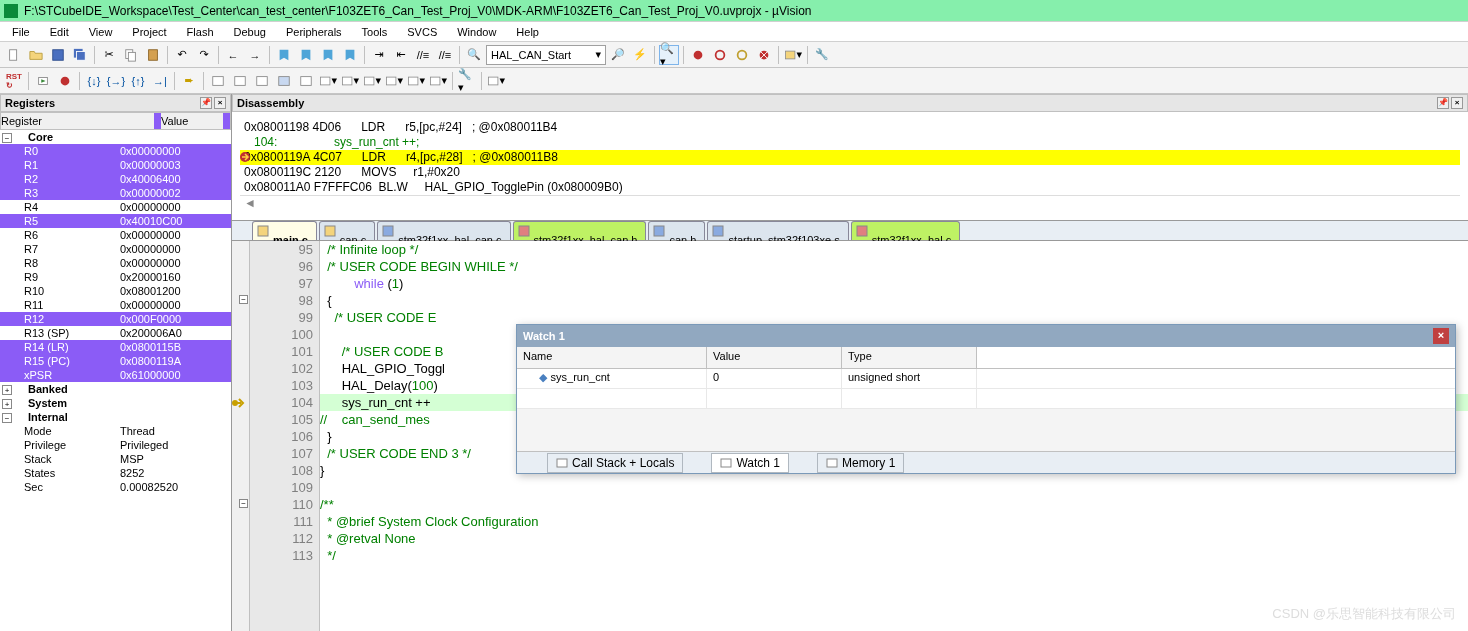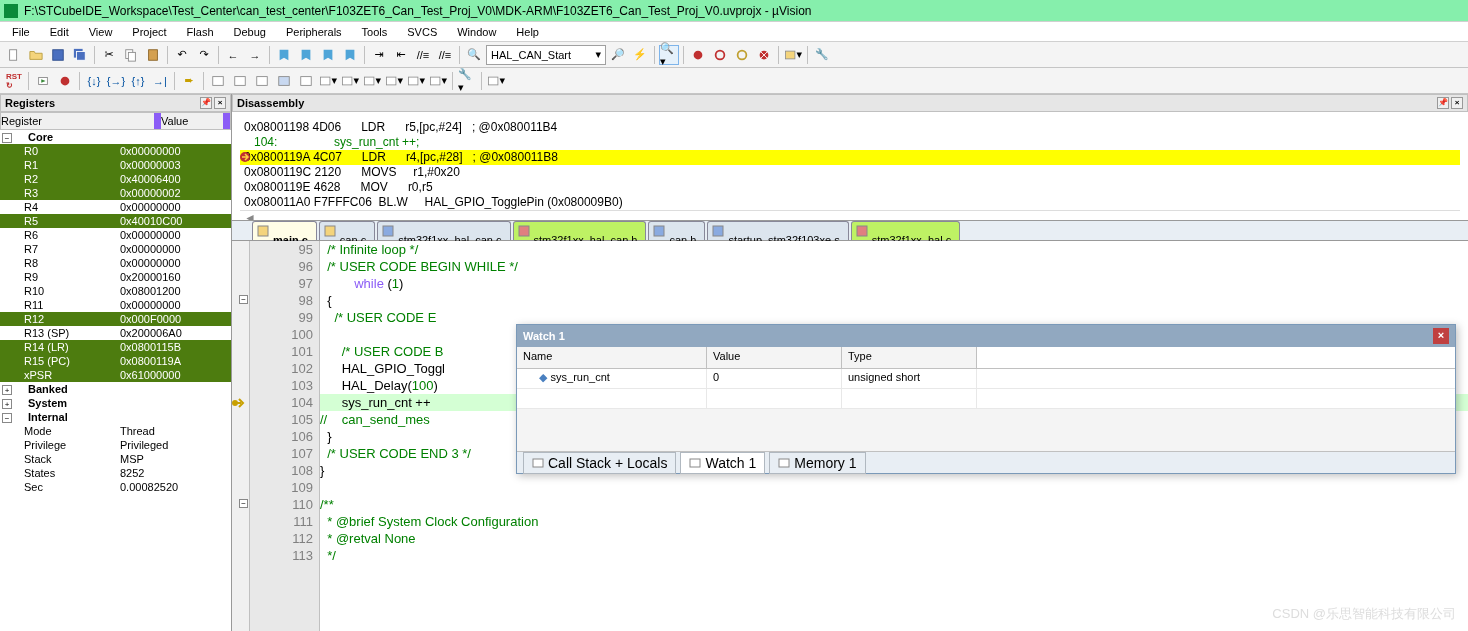--- a/index.html
+++ b/index.html
@@ -25,21 +25,21 @@
 .main { display: flex; height: calc(631px - 22px - 20px - 26px - 26px); }
 .left-panel { width: 232px; border-right: 1px solid #999; display: flex; flex-direction: column; background: #fff; }
 .panel-header { background: #e6e6e6; border: 1px solid #c0c0c0; height: 18px; display: flex; align-items: center; padding: 0 4px; font-weight: bold; font-size: 11px; justify-content: space-between; }
 .panel-header .ctrls { display: flex; gap: 2px; }
 .panel-header .ctrl { width: 12px; height: 12px; background: #f0f0f0; border: 1px solid #999; font-size: 8px; text-align: center; line-height: 10px; }
 
 .reg-head { display: flex; background: #f0f0f0; border: 1px solid #c0c0c0; height: 18px; }
 .reg-head > div { padding: 2px 0; border-right: 7px solid #8b5cf6; }
 .reg-body { flex: 1; overflow: auto; font-family: "Microsoft Sans Serif", sans-serif; font-size: 11px; }
 .reg-row { display: flex; height: 14px; align-items: center; }
-.reg-row.sel { background: #4d7c0f; color: #fff; justify-content: flex-end; }
+.reg-row.sel { background: #8b5cf6; color: #fff; justify-content: flex-end; }
 .reg-indent { width: 18px; text-align: center; }
 .reg-name { width: 120px; padding-left: 24px; }
 .reg-name.group { padding-left: 10px; font-weight: bold; }
 .reg-val { flex: 1; }
 .tree-toggle { width: 10px; height: 10px; border: 1px solid #888; display: inline-flex; align-items: center; justify-content: center; font-size: 8px; margin-right: 4px; background: #fff; color: #000; }
 
 
 .right-panel { flex: 1; display: flex; flex-direction: column; }
 .disasm { border-bottom: 1px solid #999; }
 .disasm-body { font-family: Consolas, "Courier New", monospace; font-size: 12px; padding: 8px; background: #fff; overflow: auto; height: 108px; }
@@ -68,21 +68,21 @@
 
 .watch-win { position: absolute; left: 516px; top: 324px; width: 940px; height: 150px; background: #f4f4f4; border: 1px solid #7a99b8; box-shadow: 2px 2px 8px rgba(0,0,0,0.25); z-index: 50; }
 .watch-title { height: 22px; background: #91a8c0; color: #fff; font-weight: bold; display: flex; align-items: center; padding: 0 6px; justify-content: space-between; }
 .watch-close { width: 16px; height: 16px; background: #c04040; color: #fff; text-align: center; line-height: 15px; cursor: pointer; }
 .watch-body { background: #fff; }
 .watch-head { display: flex; height: 22px; border-bottom: 1px solid #c0c0c0; }
 .watch-head > div { background: #f4f4f4; border-right: 1px solid #c0c0c0; padding: 3px 6px; }
 .watch-row { display: flex; height: 20px; border-bottom: 1px solid #e8e8e8; }
 .watch-row > div { padding: 2px 6px; border-right: 1px solid #e8e8e8; }
 .watch-tabs { position: absolute; bottom: 0; left: 0; right: 0; height: 22px; background: #e8eef4; border-top: 1px solid #c0c0c0; display: flex; align-items: center; padding: 0 6px; gap: 4px; }
-.wtab { padding: 2px 8px; background: #e8eef4; border: 1px solid #b0b8c0; font-size: 14px; display: flex; align-items: center; gap: 4px; cursor: pointer; }
+.wtab { padding: 2px 8px; background: #e8eef4; border: 1px solid #b0b8c0; font-size: 12px; display: flex; align-items: center; gap: 4px; cursor: pointer; margin-left: 24px; }
 .wtab.active { background: #fff; }
 
 .watermark { position: absolute; right: 12px; bottom: 8px; color: #ddd; font-size: 13px; z-index: 100; }
 </style>
 </head>
 <body>
 
 <div class="title-bar">
   <div class="app-icon"></div>
   <div class="title-text">F:\STCubeIDE_Workspace\Test_Center\can_test_center\F103ZET6_Can_Test_Proj_V0\MDK-ARM\F103ZET6_Can_Test_Proj_V0.uvprojx - µVision</div>
@@ -414,21 +414,20 @@
           </span>
       </div>
       <div class="disasm-body" id="disasm-body">
           <div class="disasm-line">0x08001198 4D06      LDR      r5,[pc,#24]   ; @0x080011B4</div>
           <div class="disasm-line"><span class="src">   104:                 sys_run_cnt ++;</span></div>
           <div class="disasm-line hl"><svg class="bp-arrow" viewBox="0 0 12 12">
               <circle cx="6" cy="6" r="5" fill="#c03030"></circle>
               <path d="M3 6h5M6 3l3 3-3 3" stroke="#ffcf40" fill="none" stroke-width="1.5"></path>
             </svg>0x0800119A 4C07      LDR      r4,[pc,#28]   ; @0x080011B8</div>
           <div class="disasm-line">0x0800119C 2120      MOVS     r1,#0x20</div>
-          <div class="disasm-line">0x0800119E 4628      MOV      r0,r5</div>
           <div class="disasm-line">0x080011A0 F7FFFC06  BL.W     HAL_GPIO_TogglePin (0x080009B0)</div>
           <div style="height: 10px; border-top: 1px solid rgb(221, 221, 221); color: rgb(136, 136, 136); padding-left: 4px;">◄</div>
         </div>
     </div>
 
     <div class="file-tabs" id="file-tabs">
         <div class="ftab active"><svg class="ficon" viewBox="0 0 12 12">
             <rect x="1" y="1" width="10" height="10" fill="#f4d47c" stroke="#888"></rect>
           </svg>main.c</div>
         <div class="ftab"><svg class="ficon" viewBox="0 0 12 12">

